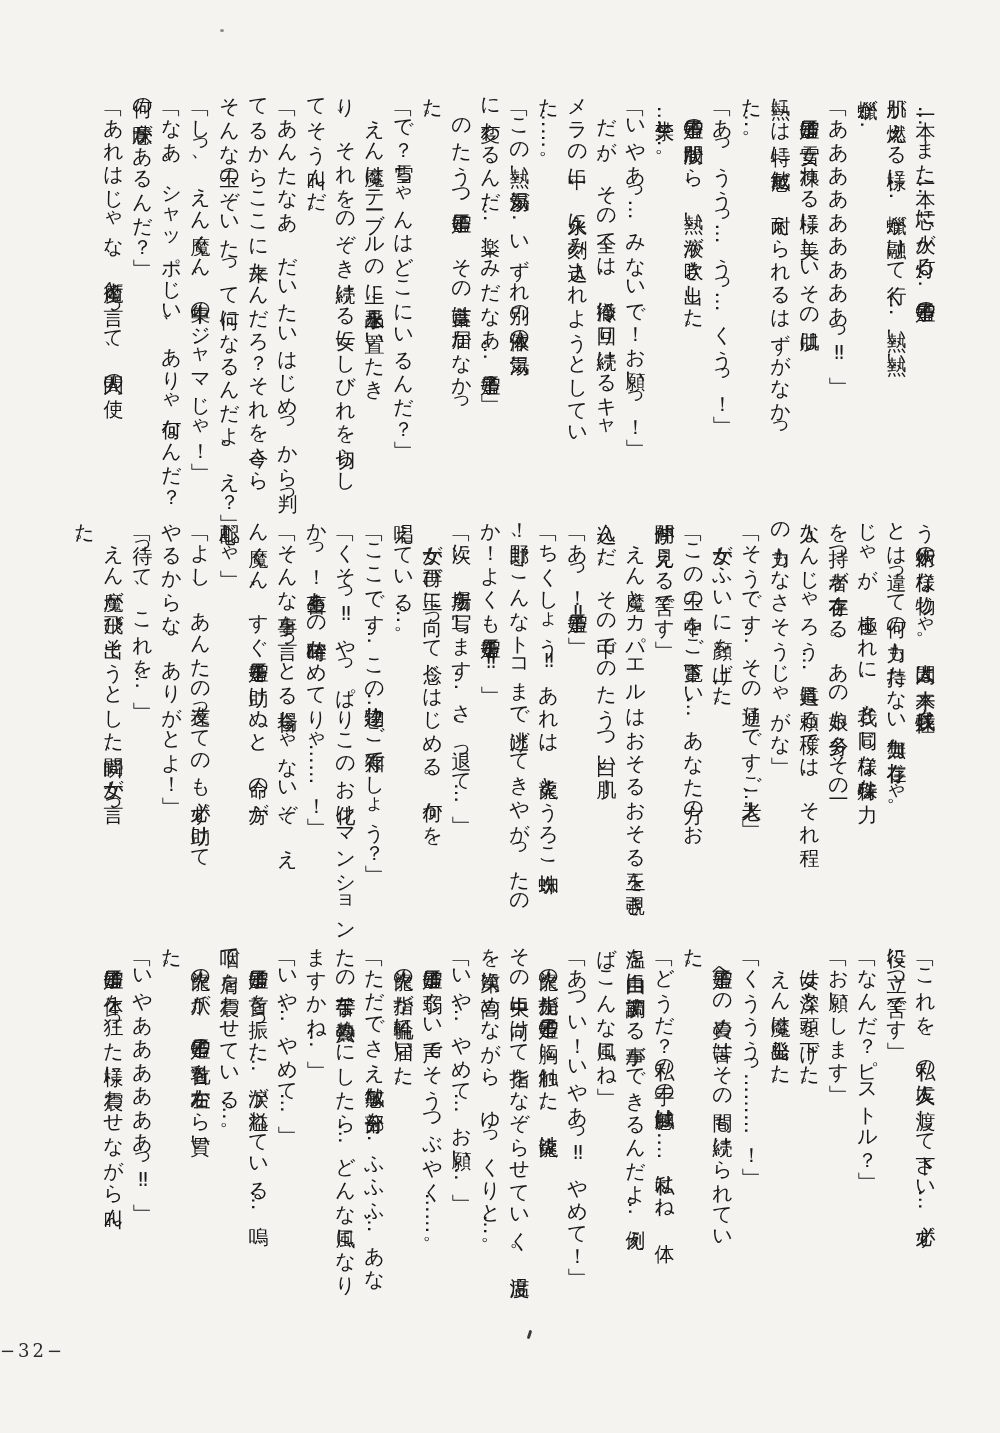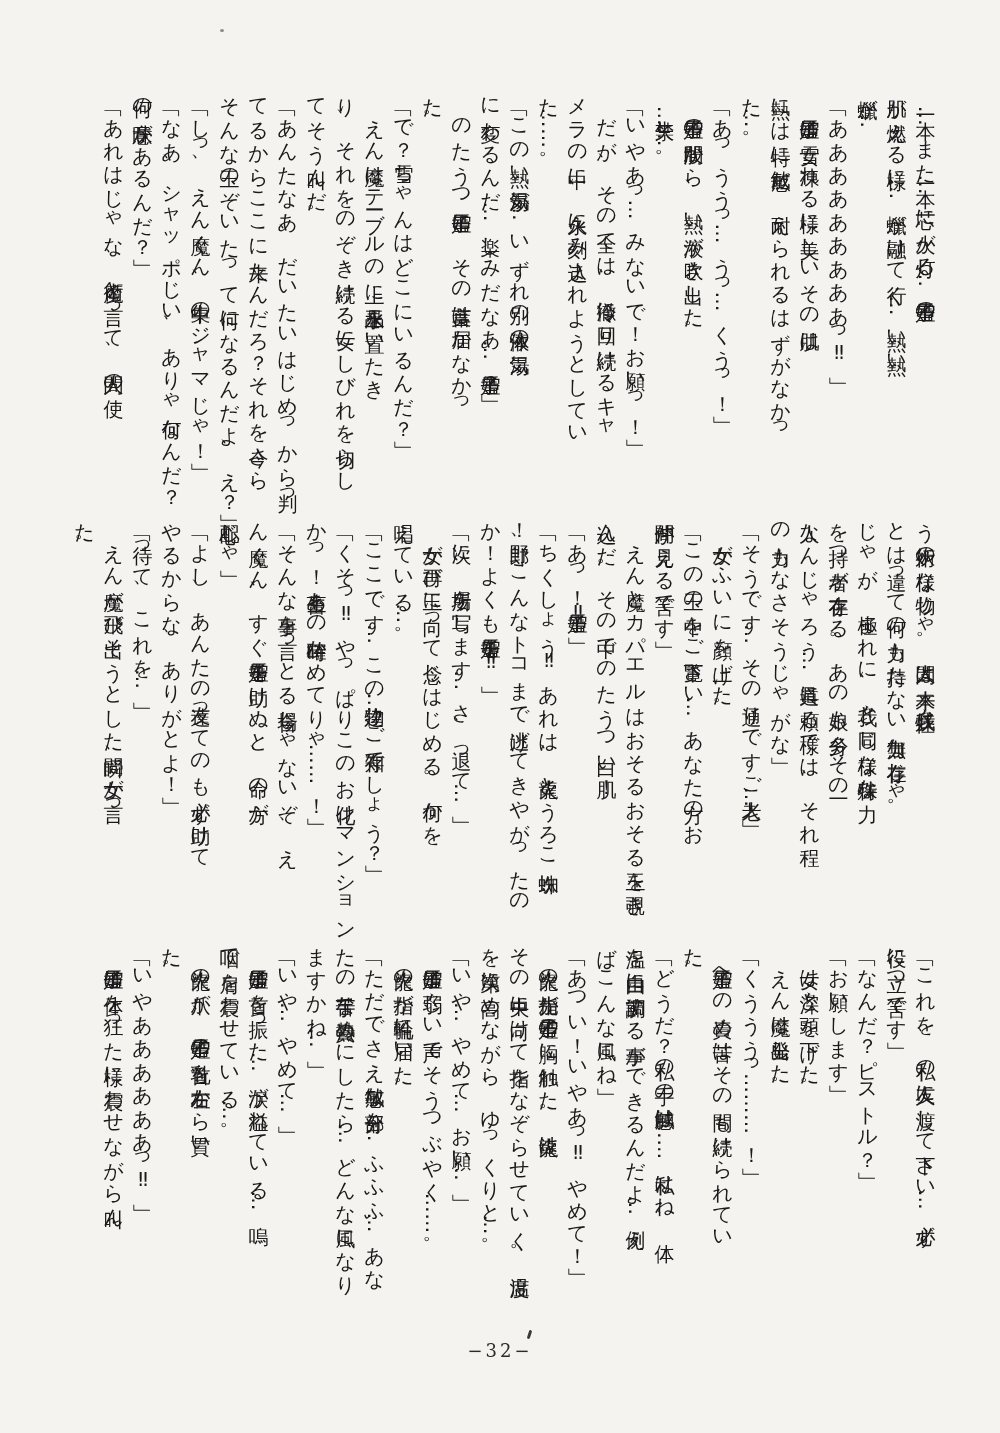--- a/index.html
+++ b/index.html
@@ -34,21 +34,20 @@
     margin: 0;
     padding: 0;
     line-height: 29px;       
     white-space: nowrap;     
   }
   .page-number {
     position: absolute;
     left: 0;
     right: 0;
     top: 1340px;
-    text-align: center;
     font-family: "DejaVu Serif", serif;
     font-size: 18px;
     letter-spacing: 3px;
     color: #2b2b2b;
   }
   
   .speck-top {
     position: absolute;
     left: 220px;
     top: 29px;

